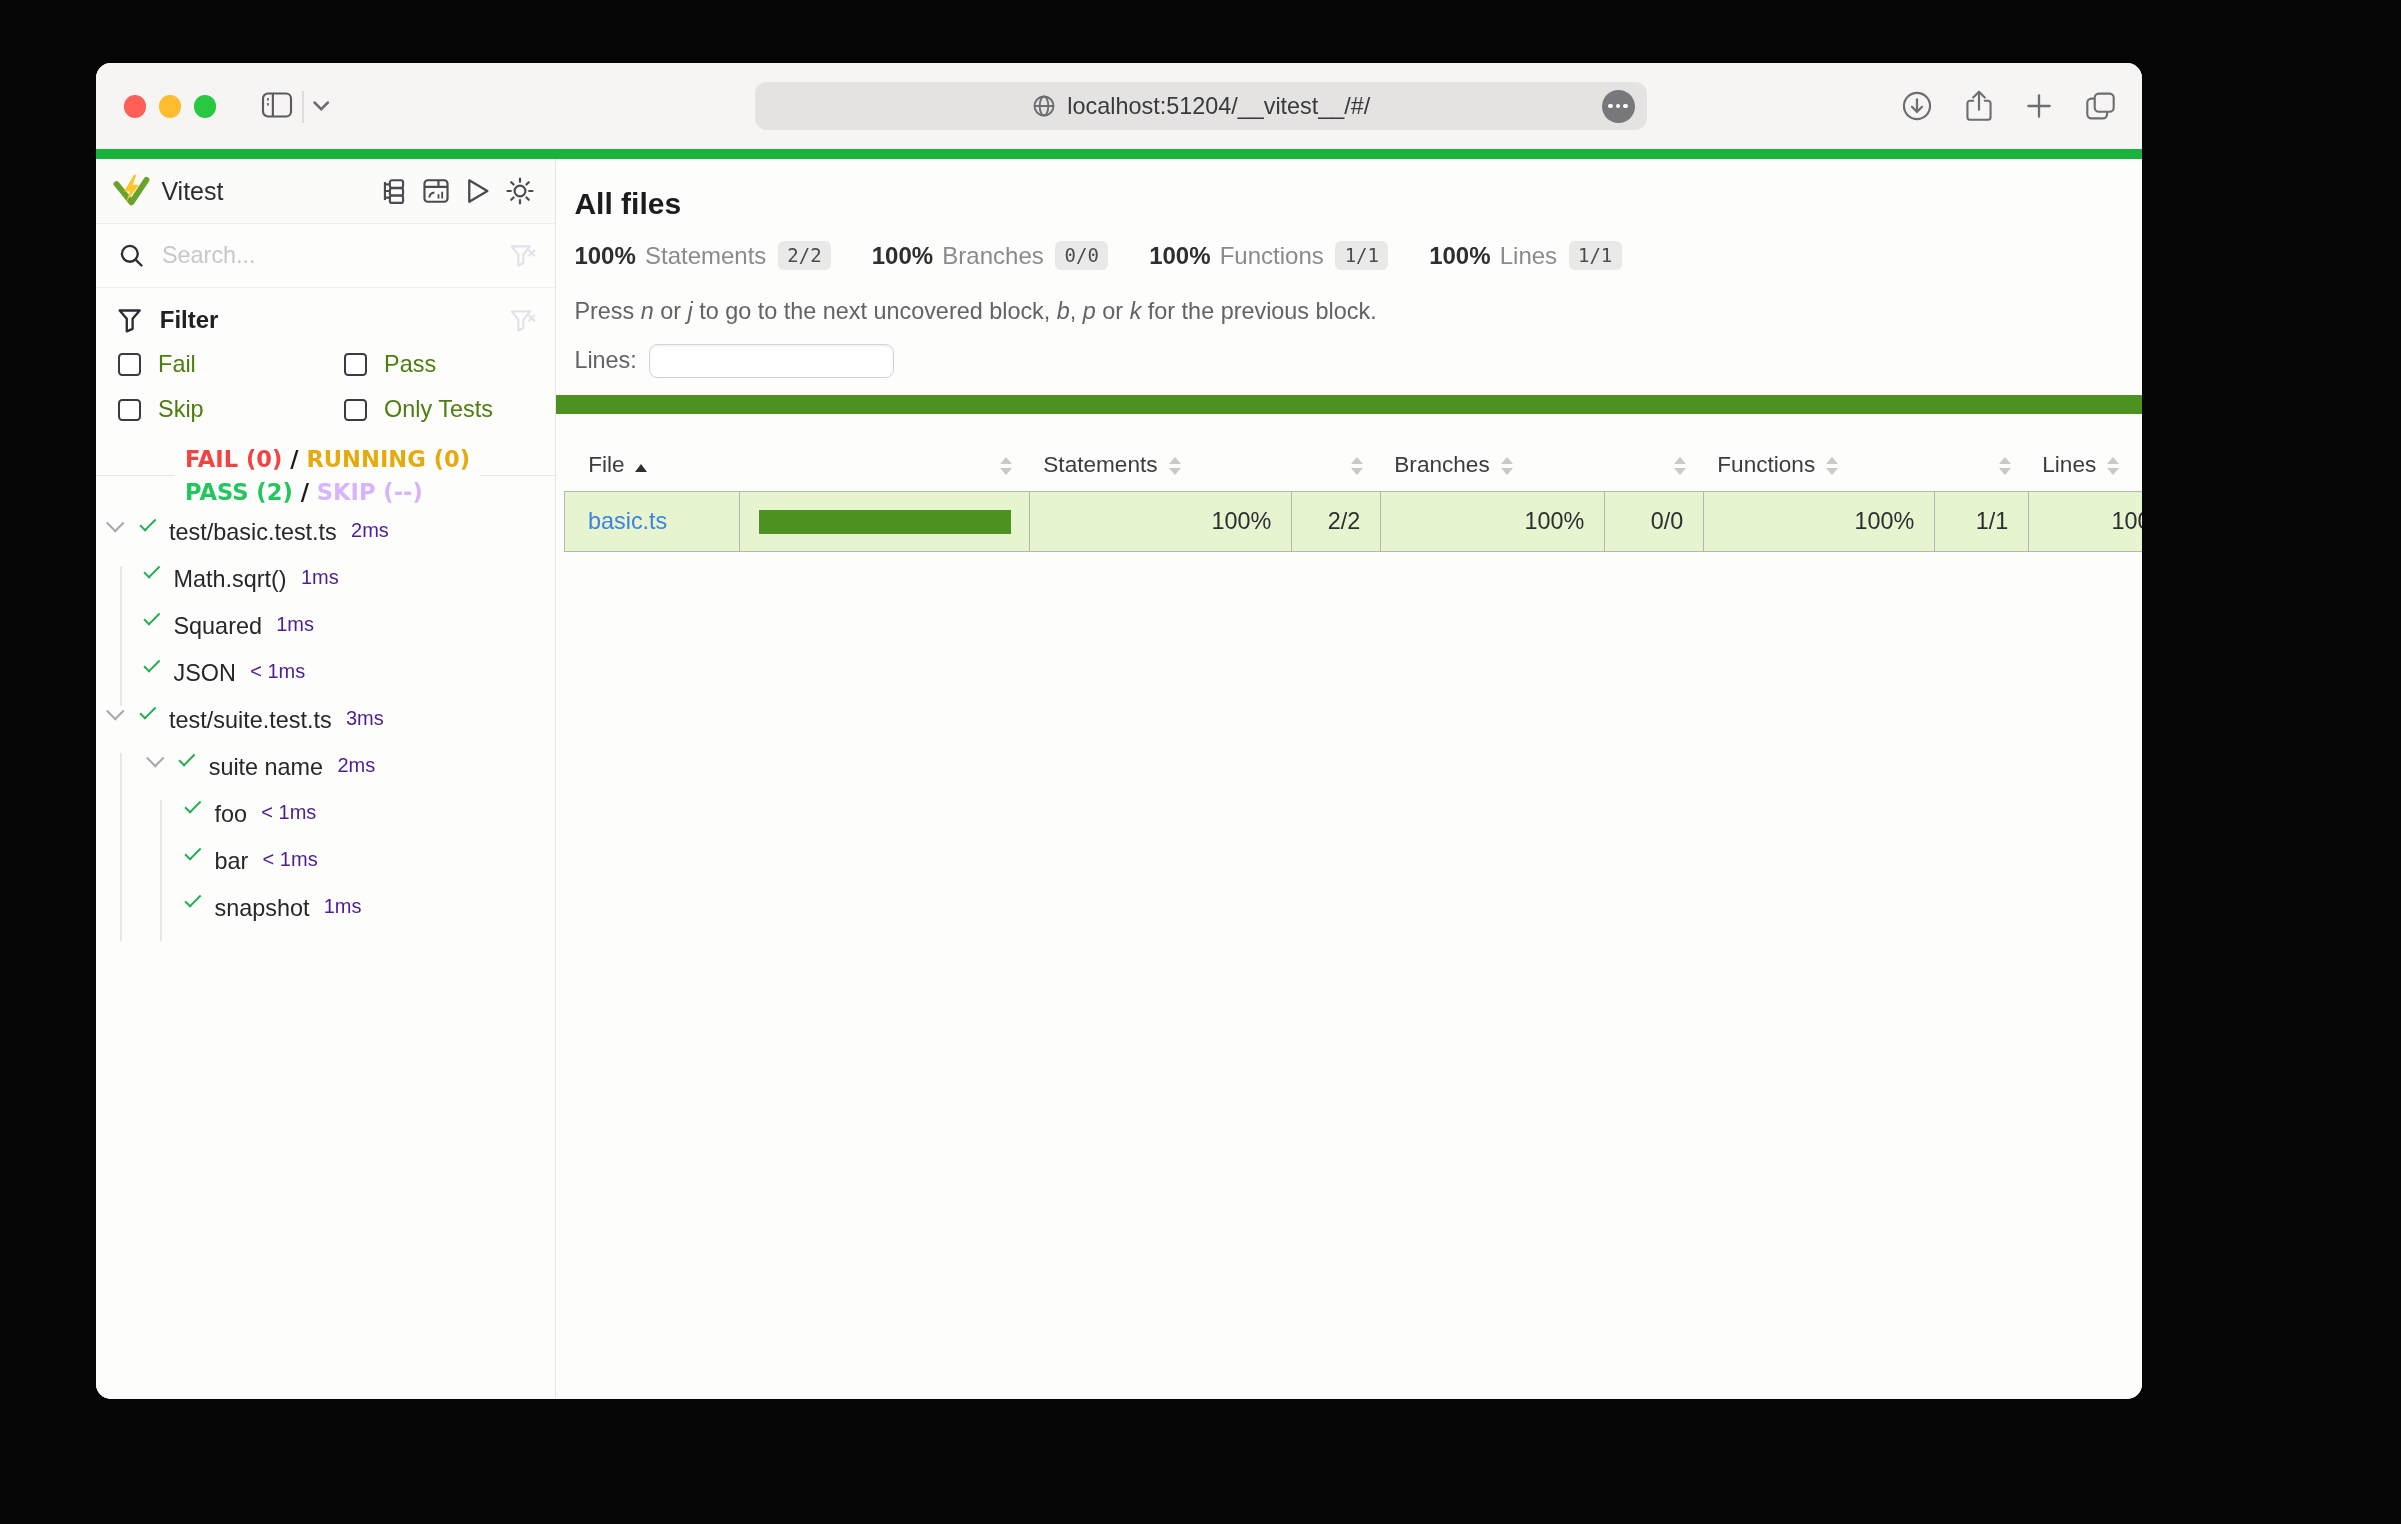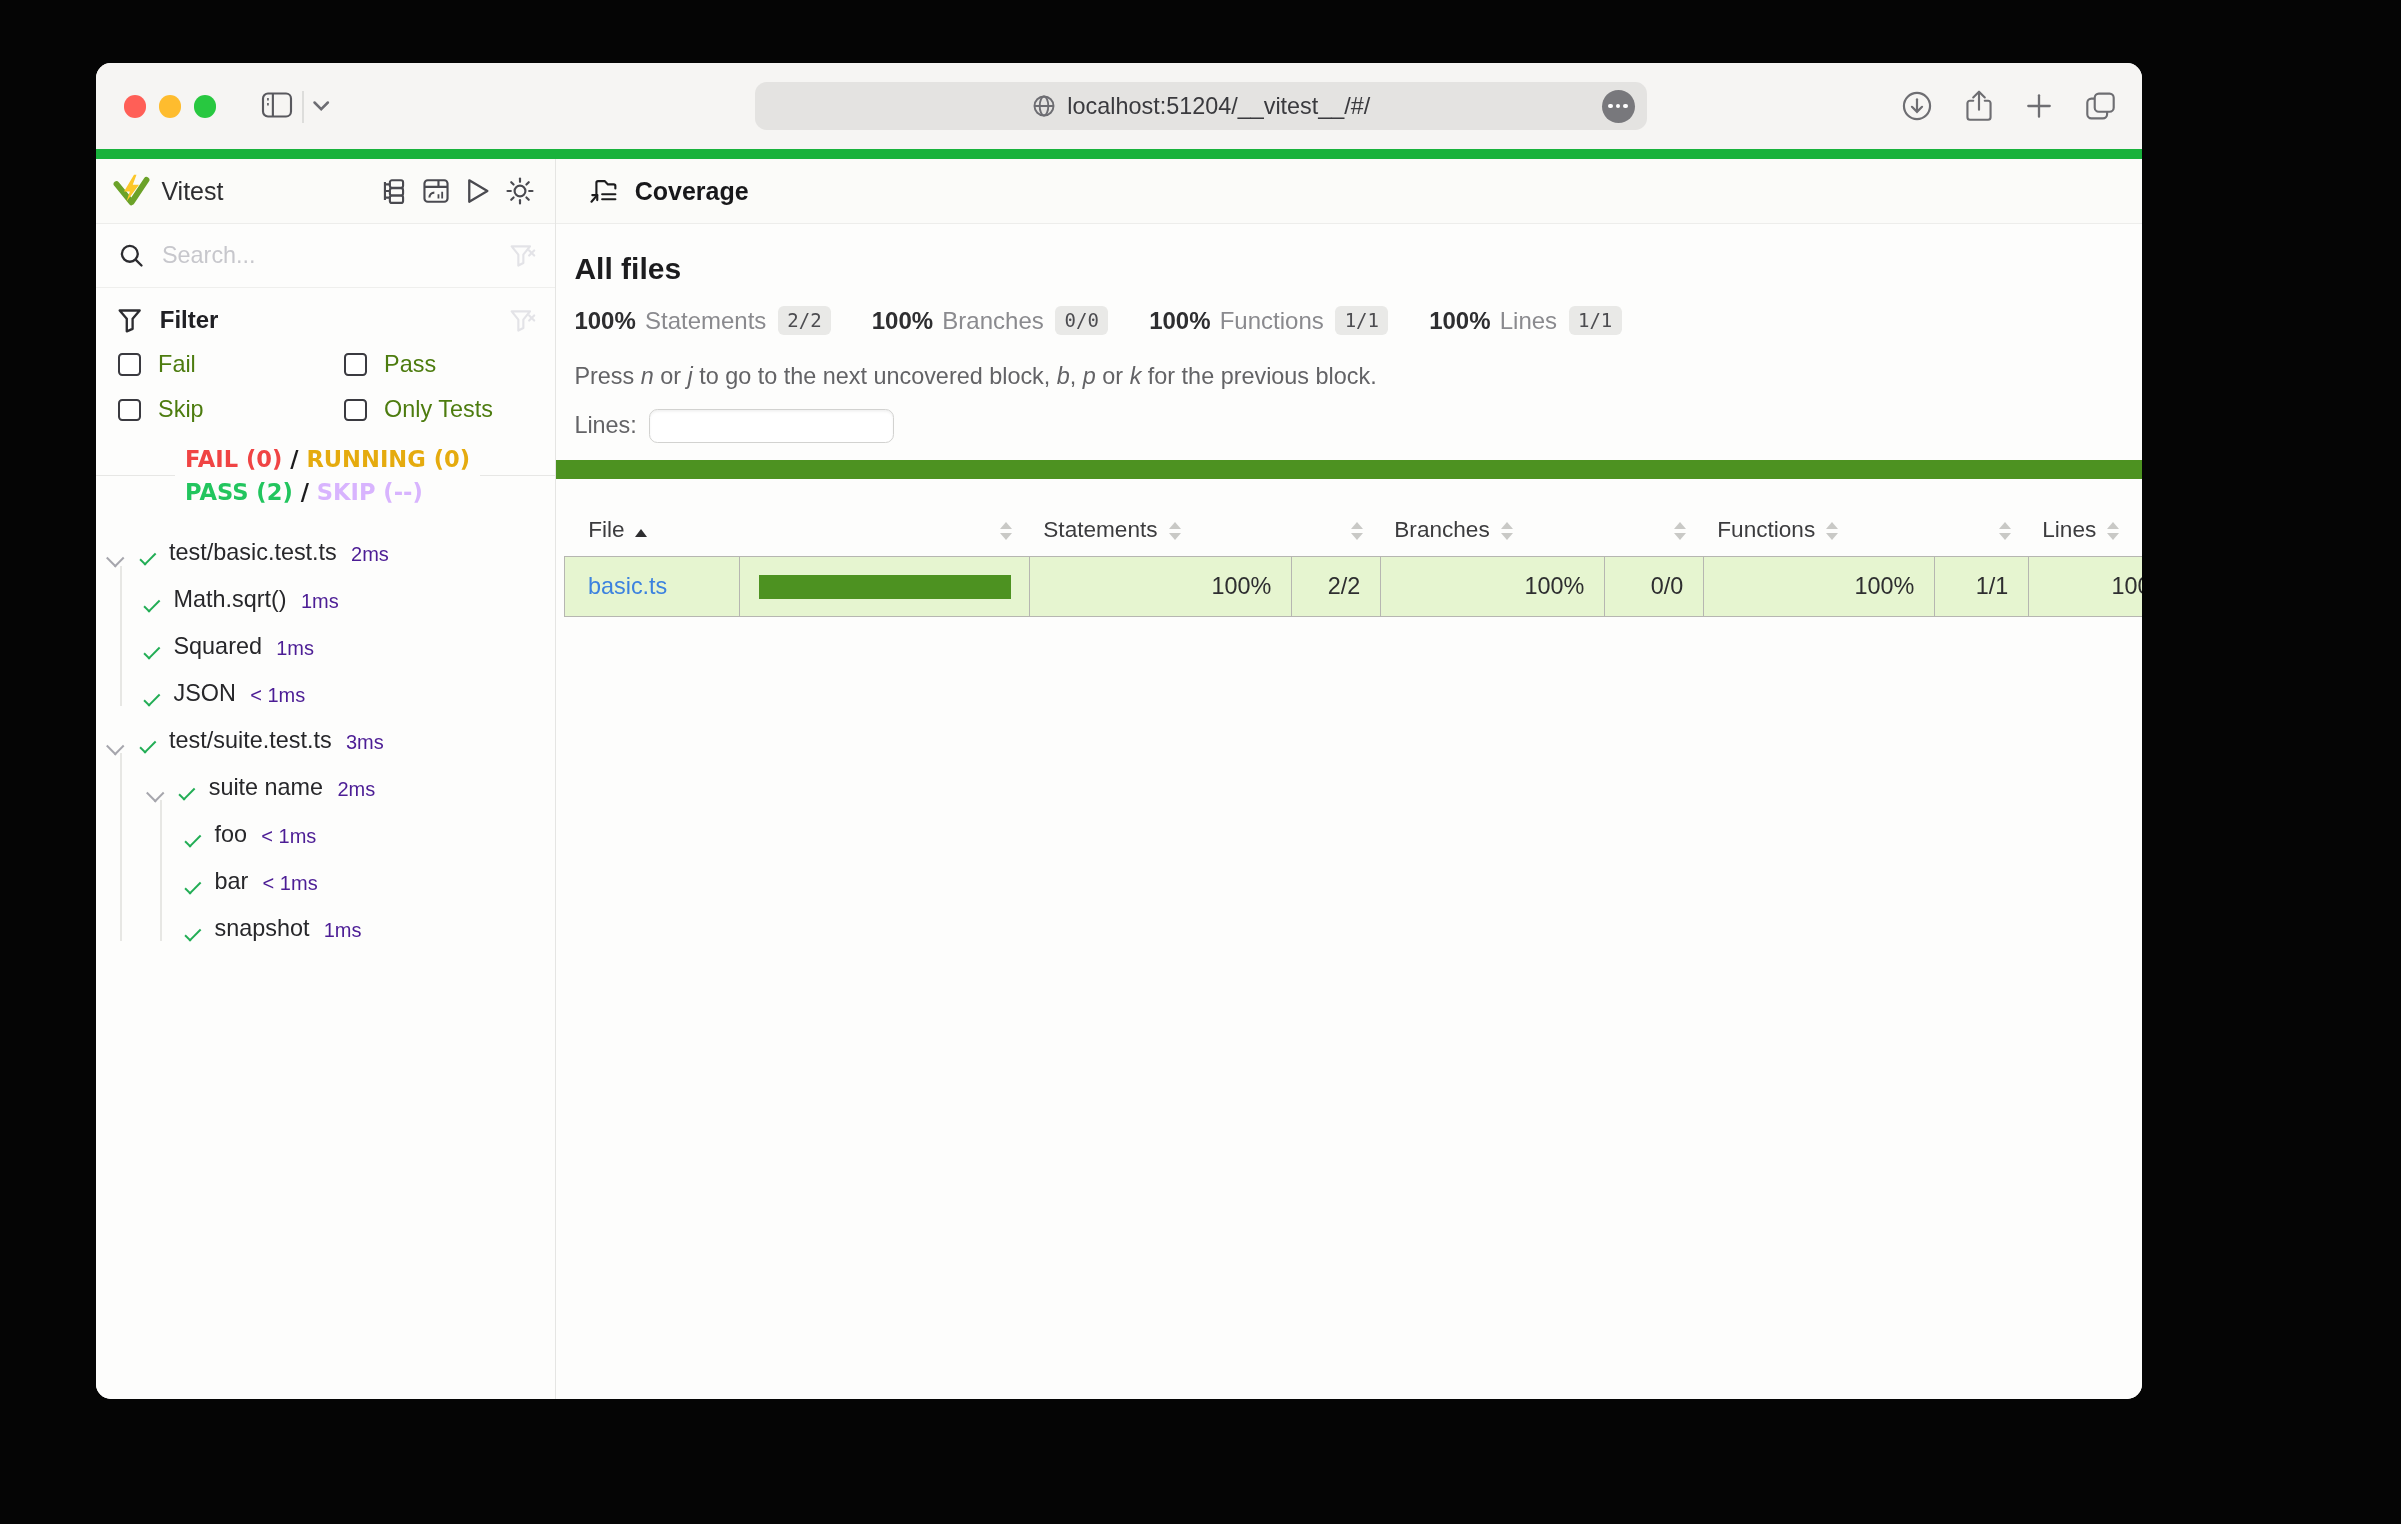--- a/index.html
+++ b/index.html
@@ -39,21 +39,21 @@
   .f-head { display:flex; align-items:center; gap:18.4px; margin-bottom:16.7px; }
   .f-title { font-size:24px; font-weight:bold; color:#202024; flex:1; }
   .f-grid { display:grid; grid-template-columns:226px 1fr; row-gap:18.4px; padding-left:0; }
   .f-item { display:flex; align-items:center; gap:17.5px; cursor:default; }
   .cb { width:22.6px; height:22.6px; border:2.5px solid #3a3a40; border-radius:4.2px; background:#fff; flex:0 0 auto; }
   .f-label { font-size:23.4px; color:#4d7c0f; }
   .s-status { margin-top:32px; border-top:1.7px solid #e7e7e5; flex:0 0 auto; }
   .status-box { width:max-content; margin:-33px 0 0 79px; background:#fdfdfc; padding:0 10px; font-family:"DejaVu Sans", sans-serif; font-weight:bold; font-size:22.6px; line-height:33px; }
   .st-fail { color:#f04444; } .st-running { color:#e5ab0e; } .st-pass { color:#22c55e; } .st-skip { color:#d8b4fe; } .st-sep { color:#1c1c1e; }
   .s-tree { flex:1; position:relative; margin-top:10px; }
-  .t-row { height:47px; display:flex; align-items:flex-end; gap:11px; cursor:default; }
+  .t-row { height:47px; display:flex; align-items:flex-start; gap:11px; cursor:default; }
   .t-row .lbl { font-size:23.4px; color:#27272a; margin-left:2.5px; }
   .t-row .dur { font-size:20px; color:#4c1d95; margin-left:3.3px; }
   .ind0 { padding-left:13.4px; } .ind1 { padding-left:48px; } .ind1c { padding-left:53px; } .ind2 { padding-left:89px; }
   .chev { width:12.5px; height:12.5px; border-right:2.5px solid #a6a6ad; border-bottom:2.5px solid #a6a6ad; transform:rotate(45deg) translate(-1.7px,-1.7px); flex:0 0 auto; margin-right:6.7px; }
   .chk { width:16px; height:8.4px; border-left:2.9px solid #22ad55; border-bottom:2.9px solid #22ad55; transform:rotate(-45deg); flex:0 0 auto; margin-bottom:5px; }
   .guide { position:absolute; width:1.7px; background:#e7e7e4; }
 
   
   .m-header { height:65px; flex:0 0 auto; background:#fbfbf9; border-bottom:1.7px solid #ededeb; display:flex; align-items:center; padding-left:32px; gap:16.7px; }
   .m-title { font-size:25px; font-weight:bold; color:#18181b; }
@@ -332,32 +332,20 @@
         </div>
         <div class="t-row ind2">
           <span class="chk"></span>
           <span class="lbl">snapshot</span>
           <span class="dur">1ms</span>
         </div>
       </div>
     </div>
 
     <div class="main">
-      <div class="m-header">
-        <span>
-          <svg width="30" height="28" viewBox="0 0 36 34" fill="none" stroke="#1c1c1e" stroke-width="2.6" stroke-linejoin="round" stroke-linecap="round">
-            <path d="M10 22 V7 a2 2 0 0 1 2 -2 h8 l4 4 h7 a2 2 0 0 1 2 2 v3"></path>
-            <line x1="17" y1="21" x2="33" y2="21"></line>
-              <line x1="17" y1="27" x2="33" y2="27"></line>
-            <path d="M4 30 L11 22"></path>
-              <path d="M11 28 V22 H5"></path>
-          </svg>
-        </span>
-        <span class="m-title">Coverage</span>
-      </div>
 
       <div class="m-body">
         <div class="all-files">All files</div>
 
         <div class="stats">
           <div class="stat">
             <span class="pct">100%</span>
             <span class="slbl">Statements</span>
             <span class="badge">2/2</span>
           </div>

